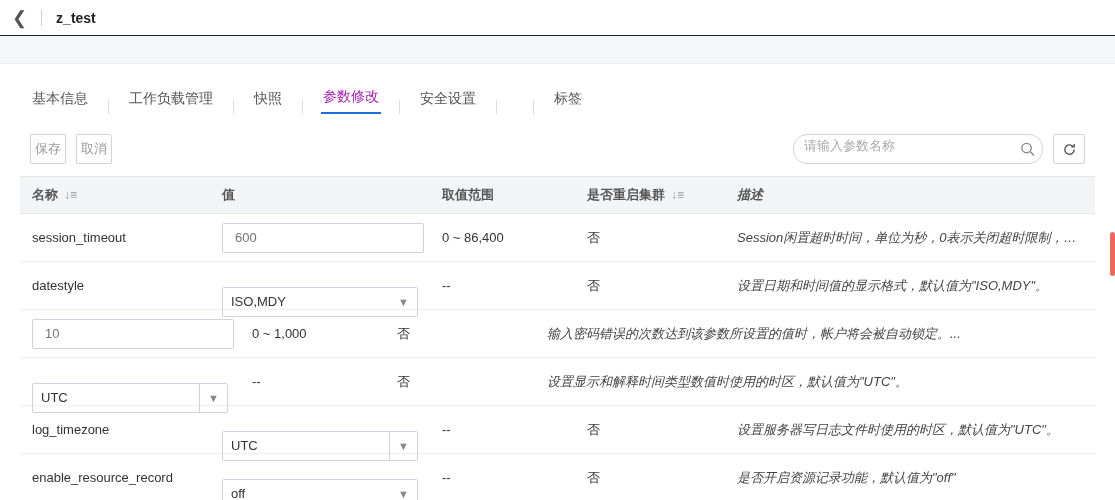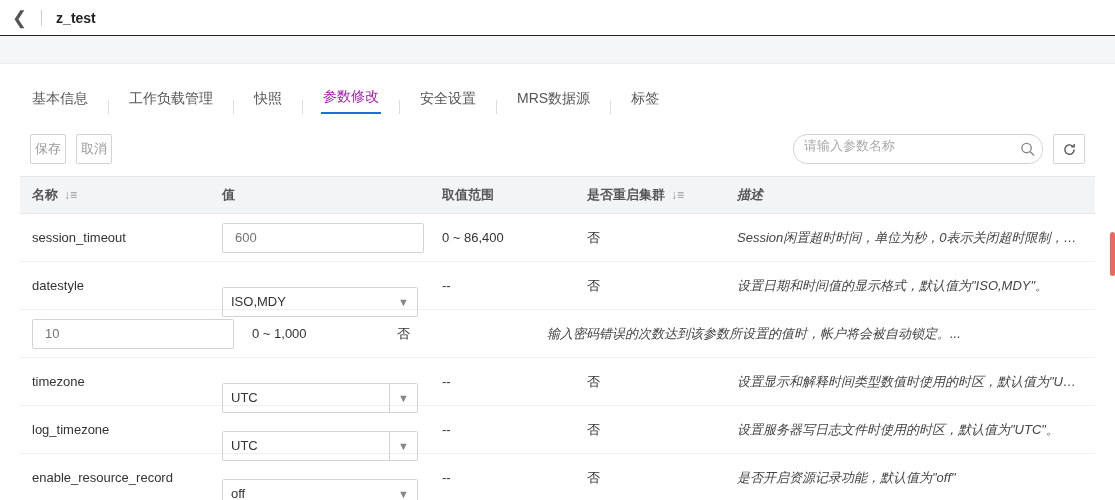--- a/index.html
+++ b/index.html
@@ -58,21 +58,20 @@
       <span class="tab">基本信息</span>
       <span class="tabsep"></span>
       <span class="tab">工作负载管理</span>
       <span class="tabsep"></span>
       <span class="tab">快照</span>
       <span class="tabsep"></span>
       <span class="tab active">参数修改</span>
       <span class="tabsep"></span>
       <span class="tab">安全设置</span>
       <span class="tabsep"></span>
-      <span class="tab">MRS数据源</span>
       <span class="tabsep"></span>
       <span class="tab">标签</span>
     </div>
 
   <div class="toolbar">
     <button class="btn">保存</button>
     <button class="btn">取消</button>
     <div class="fill"></div>
     <div class="searchwrap">
       <input type="text" placeholder="请输入参数名称" style="">
@@ -135,21 +134,20 @@
         </div>
         <div class="row">
           <div class="td c2">
             <input class="value-input" value="10" style="">
           </div>
           <div class="td c3">0 ~ 1,000</div>
           <div class="td c4">否</div>
           <div class="td c5">输入密码错误的次数达到该参数所设置的值时，帐户将会被自动锁定。...</div>
         </div>
         <div class="row">
-          <div class="td c1">timezone</div>
           <div class="td c2">
             <div class="select split">
               <span>UTC</span>
               <span class="caret">▼</span>
             </div>
           </div>
           <div class="td c3">--</div>
           <div class="td c4">否</div>
           <div class="td c5">设置显示和解释时间类型数值时使用的时区，默认值为"UTC"。</div>
         </div>

